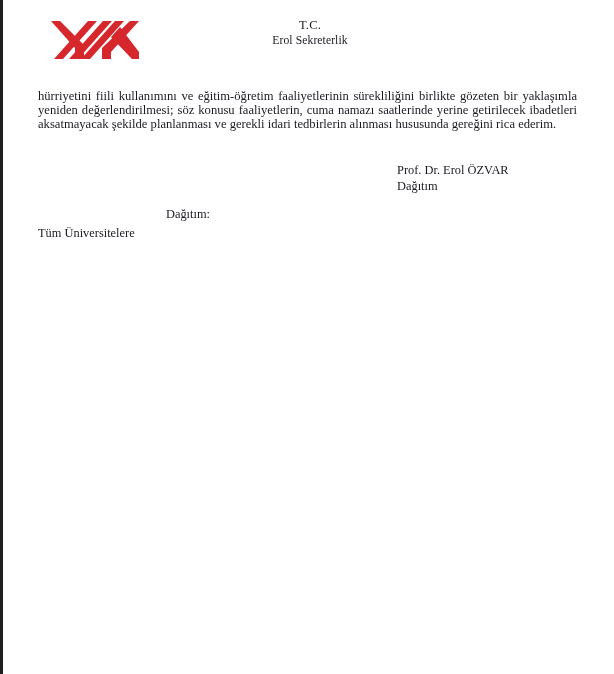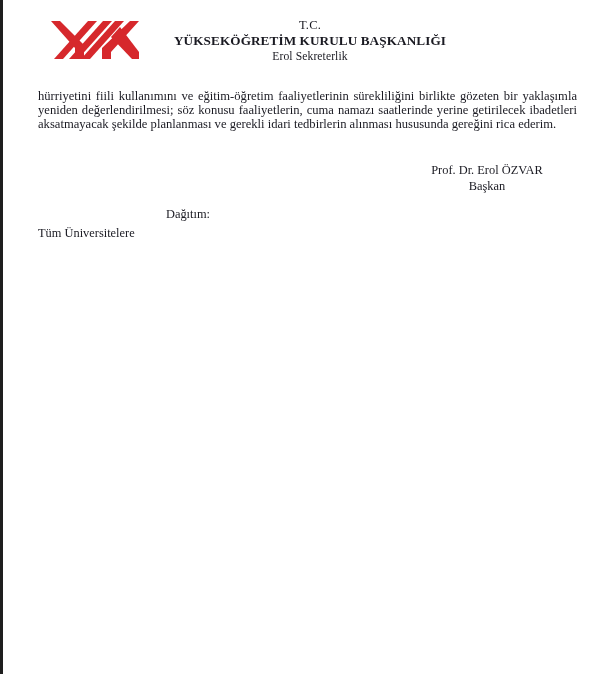--- a/index.html
+++ b/index.html
@@ -93,21 +93,21 @@
     text-align-last: left;
     hyphens: none;
   }
 
   
   .signature {
     position: absolute;
     left: 397px;
     top: 162px;
     width: 180px;
-    text-align: center;
+    text-align: left;
   }
   .sig-name {
     font-size: 12.4px;
     line-height: 16px;
     white-space: nowrap;
   }
   .sig-role {
     font-size: 12.4px;
     line-height: 16px;
   }
@@ -152,33 +152,32 @@
 
           <polygon points="79,0 88,0 60,31 60,38 51,38 51,27"></polygon>
 
           <polygon points="60,16 69,6 88,31 88,38 81,38"></polygon>
         </g>
       </svg>
     </div>
 
     <div class="head-text">
       <div class="head-tc">T.C.</div>
-      <div class="head-title">YÜKSEKÖĞRETİM KURULU BAŞKANLIĞI</div>
       <div class="head-sub">Erol Sekreterlik</div>
     </div>
 
   </div>
 
   <div class="body-block">
     <p class="body-para">hürriyetini fiili kullanımını ve eğitim-öğretim faaliyetlerinin sürekliliğini birlikte gözeten bir yaklaşımla yeniden değerlendirilmesi; söz konusu faaliyetlerin, cuma namazı saatlerinde yerine getirilecek ibadetleri aksatmayacak şekilde planlanması ve gerekli idari tedbirlerin alınması hususunda gereğini rica ederim.</p>
   </div>
 
   <div class="signature">
     <div class="sig-name">Prof. Dr. Erol ÖZVAR</div>
-    <div class="sig-role">Başkan</div>
+    <div class="sig-role">Dağıtım</div>
   </div>
 
   <div class="distribution">
     <div class="dist-label">Dağıtım:</div>
     <div class="dist-item">Tüm Üniversitelere</div>
   </div>
 
 </div>
 
 </body></html>

